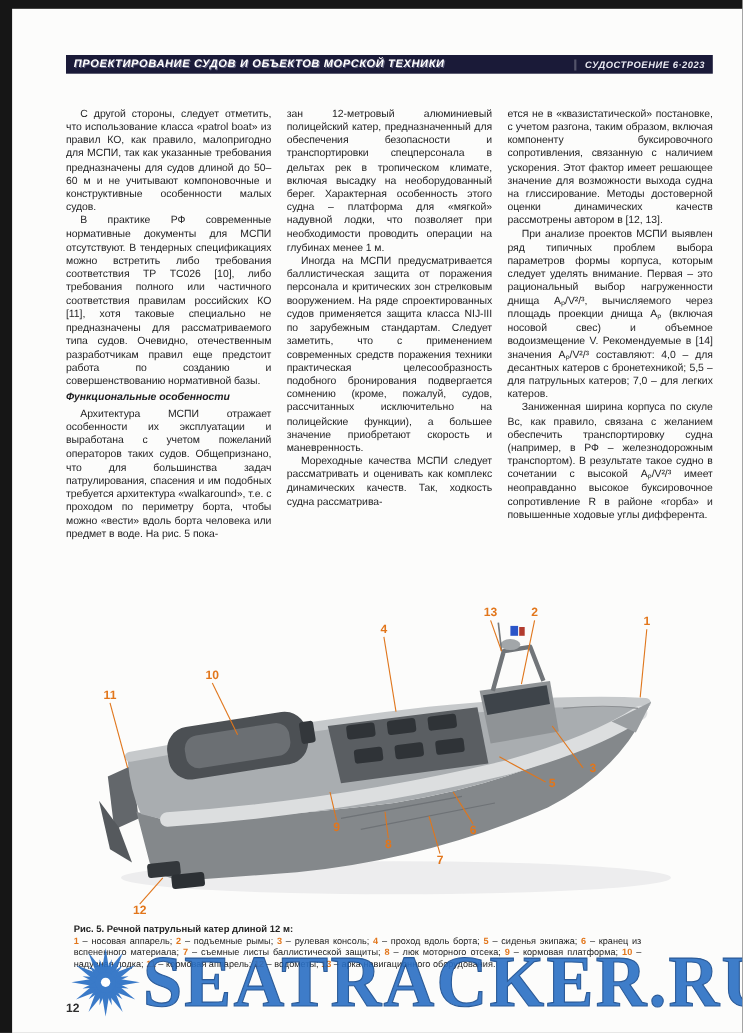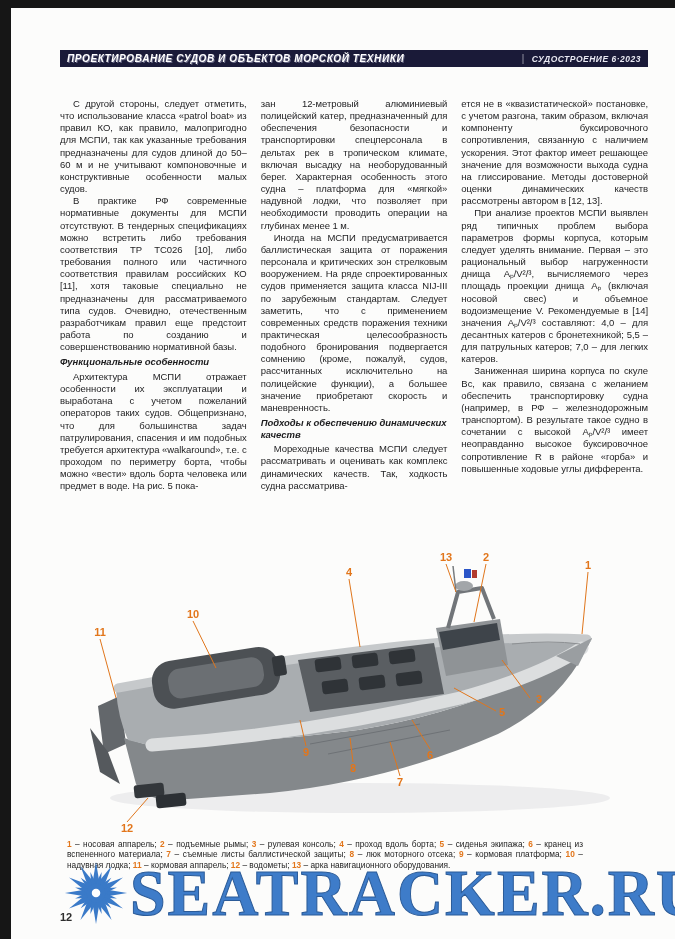--- a/index.html
+++ b/index.html
@@ -86,21 +86,20 @@
   <div class="columns">
     <div class="col">
       <p>С другой стороны, следует отметить, что использование класса «patrol boat» из правил КО, как правило, малопригодно для МСПИ, так как указанные требования предназначены для судов длиной до 50–60 м и не учитывают компоновочные и конструктивные особенности малых судов.</p>
       <p>В практике РФ современные нормативные документы для МСПИ отсутствуют. В тендерных спецификациях можно встретить либо требования соответствия ТР ТС026 [10], либо требования полного или частичного соответствия правилам российских КО [11], хотя таковые специально не предназначены для рассматриваемого типа судов. Очевидно, отечественным разработчикам правил еще предстоит работа по созданию и совершенствованию нормативной базы.</p>
       <h3 class="subhead">Функциональные особенности</h3>
       <p>Архитектура МСПИ отражает особенности их эксплуатации и выработана с учетом пожеланий операторов таких судов. Общепризнано, что для большинства задач патрулирования, спасения и им подобных требуется архитектура «walkaround», т.е. с проходом по периметру борта, чтобы можно «вести» вдоль борта человека или предмет в воде. На рис. 5 пока-</p>
     </div>
     <div class="col">
       <p class="cont">зан 12-метровый алюминиевый полицейский катер, предназначенный для обеспечения безопасности и транспортировки спецперсонала в дельтах рек в тропическом климате, включая высадку на необорудованный берег. Характерная особенность этого судна – платформа для «мягкой» надувной лодки, что позволяет при необходимости проводить операции на глубинах менее 1 м.</p>
       <p>Иногда на МСПИ предусматривается баллистическая защита от поражения персонала и критических зон стрелковым вооружением. На ряде спроектированных судов применяется защита класса NIJ-III по зарубежным стандартам. Следует заметить, что с применением современных средств поражения техники практическая целесообразность подобного бронирования подвергается сомнению (кроме, пожалуй, судов, рассчитанных исключительно на полицейские функции), а большее значение приобретают скорость и маневренность.</p>
-      <h3 class="subhead">Подходы к обеспечению динамических качеств</h3>
       <p>Мореходные качества МСПИ следует рассматривать и оценивать как комплекс динамических качеств. Так, ходкость судна рассматрива-</p>
     </div>
     <div class="col">
       <p class="cont">ется не в «квазистатической» постановке, с учетом разгона, таким образом, включая компоненту буксировочного сопротивления, связанную с наличием ускорения. Этот фактор имеет решающее значение для возможности выхода судна на глиссирование. Методы достоверной оценки динамических качеств рассмотрены автором в [12, 13].</p>
       <p>При анализе проектов МСПИ выявлен ряд типичных проблем выбора параметров формы корпуса, которым следует уделять внимание. Первая – это рациональный выбор нагруженности днища Aₚ/V²/³, вычисляемого через площадь проекции днища Aₚ (включая носовой свес) и объемное водоизмещение V. Рекомендуемые в [14] значения Aₚ/V²/³ составляют: 4,0 – для десантных катеров с бронетехникой; 5,5 – для патрульных катеров; 7,0 – для легких катеров.</p>
       <p>Заниженная ширина корпуса по скуле Bс, как правило, связана с желанием обеспечить транспортировку судна (например, в РФ – железнодорожным транспортом). В результате такое судно в сочетании с высокой Aₚ/V²/³ имеет неоправданно высокое буксировочное сопротивление R в районе «горба» и повышенные ходовые углы дифферента.</p>
     </div>
   </div>
 
   <figure class="figure" style="margin:0;">
@@ -177,20 +176,21 @@
     <span class="co" style="left:340px;top:229px">7</span>
     <span class="co" style="left:293px;top:215px">8</span>
     <span class="co" style="left:246px;top:199px">9</span>
     <span class="co" style="left:133px;top:61px">10</span>
     <span class="co" style="left:40px;top:79px">11</span>
     <span class="co" style="left:67px;top:275px">12</span>
     <span class="co" style="left:386px;top:4px">13</span>
   </figure>
 
   <div class="caption">
+    <div class="caption-title">Рис. 5. Речной патрульный катер длиной 12 м:</div>
     <div class="caption-legend"><span class="caption-item"><span class="cap-num">1</span><span> – </span><span class="cap-text">носовая аппарель</span></span><span class="caption-item"><span class="cap-num">2</span><span> – </span><span class="cap-text">подъемные рымы</span></span><span class="caption-item"><span class="cap-num">3</span><span> – </span><span class="cap-text">рулевая консоль</span></span><span class="caption-item"><span class="cap-num">4</span><span> – </span><span class="cap-text">проход вдоль борта</span></span><span class="caption-item"><span class="cap-num">5</span><span> – </span><span class="cap-text">сиденья экипажа</span></span><span class="caption-item"><span class="cap-num">6</span><span> – </span><span class="cap-text">кранец из вспененного материала</span></span><span class="caption-item"><span class="cap-num">7</span><span> – </span><span class="cap-text">съемные листы баллистической защиты</span></span><span class="caption-item"><span class="cap-num">8</span><span> – </span><span class="cap-text">люк моторного отсека</span></span><span class="caption-item"><span class="cap-num">9</span><span> – </span><span class="cap-text">кормовая платформа</span></span><span class="caption-item"><span class="cap-num">10</span><span> – </span><span class="cap-text">надувная лодка</span></span><span class="caption-item"><span class="cap-num">11</span><span> – </span><span class="cap-text">кормовая аппарель</span></span><span class="caption-item"><span class="cap-num">12</span><span> – </span><span class="cap-text">водометы</span></span><span class="caption-item"><span class="cap-num">13</span><span> – </span><span class="cap-text">арка навигационного оборудования</span></span></div>
   </div>
 
   <div class="watermark">
     <svg class="wm-icon" viewBox="-35 -35 70 70">
       <defs>
         <polygon id="spike-long" points="0,-33 4,-9 -4,-9"></polygon>
         <polygon id="spike-short" points="0,-23 3,-8 -3,-8"></polygon>
       </defs>
       <g fill="#2a6fc4">

